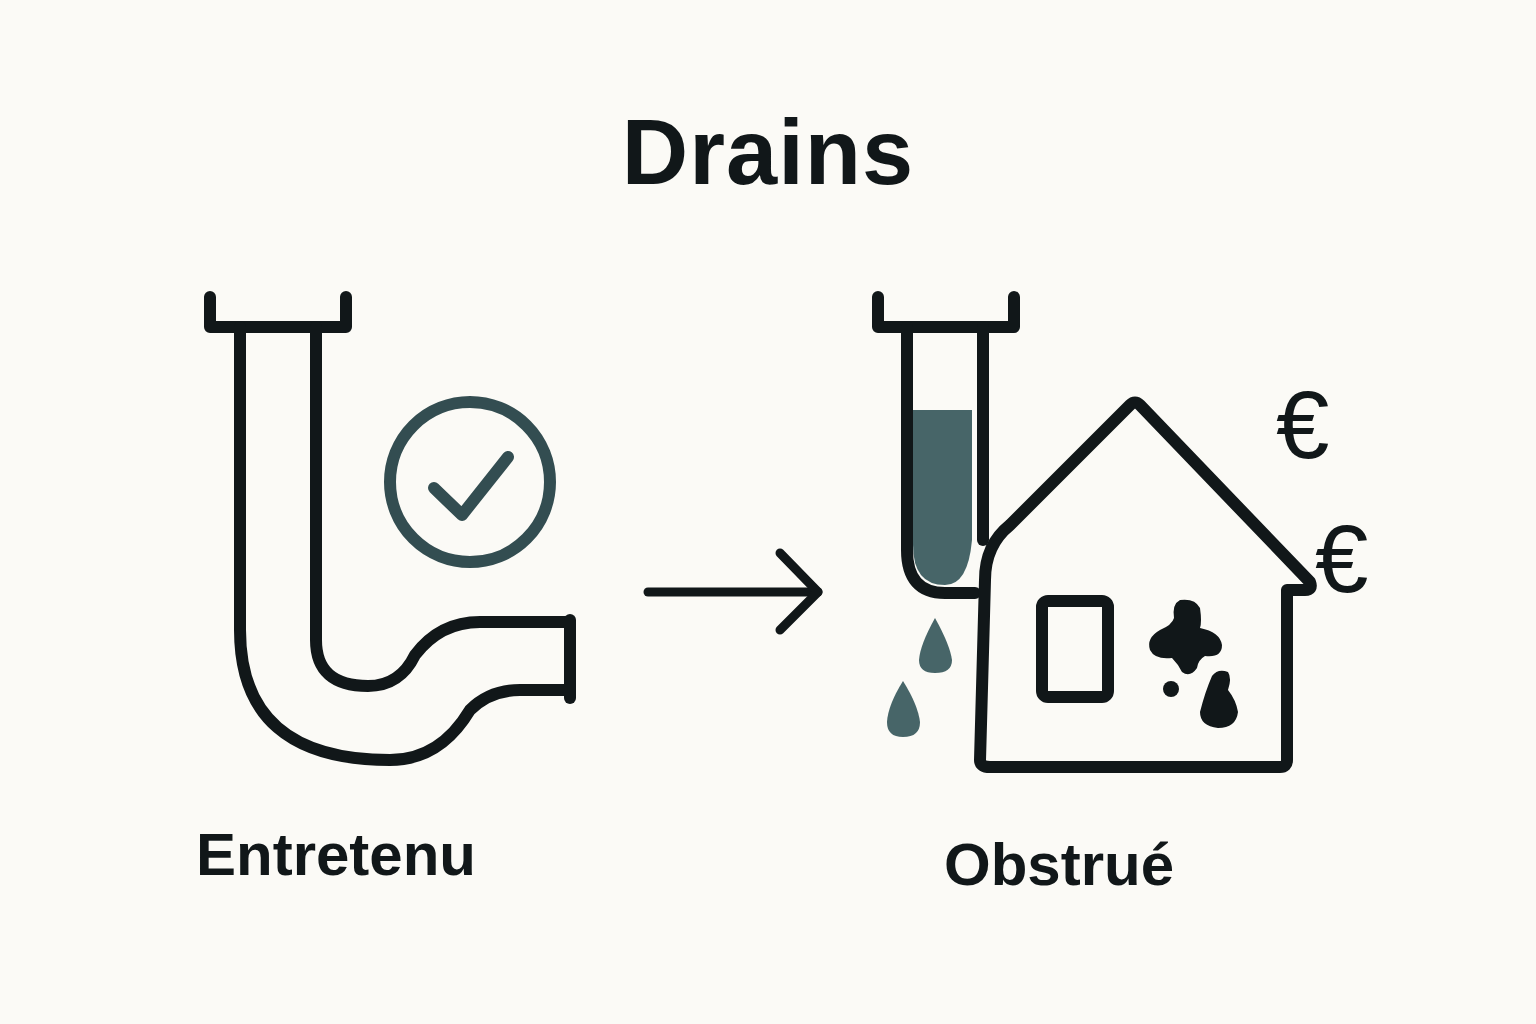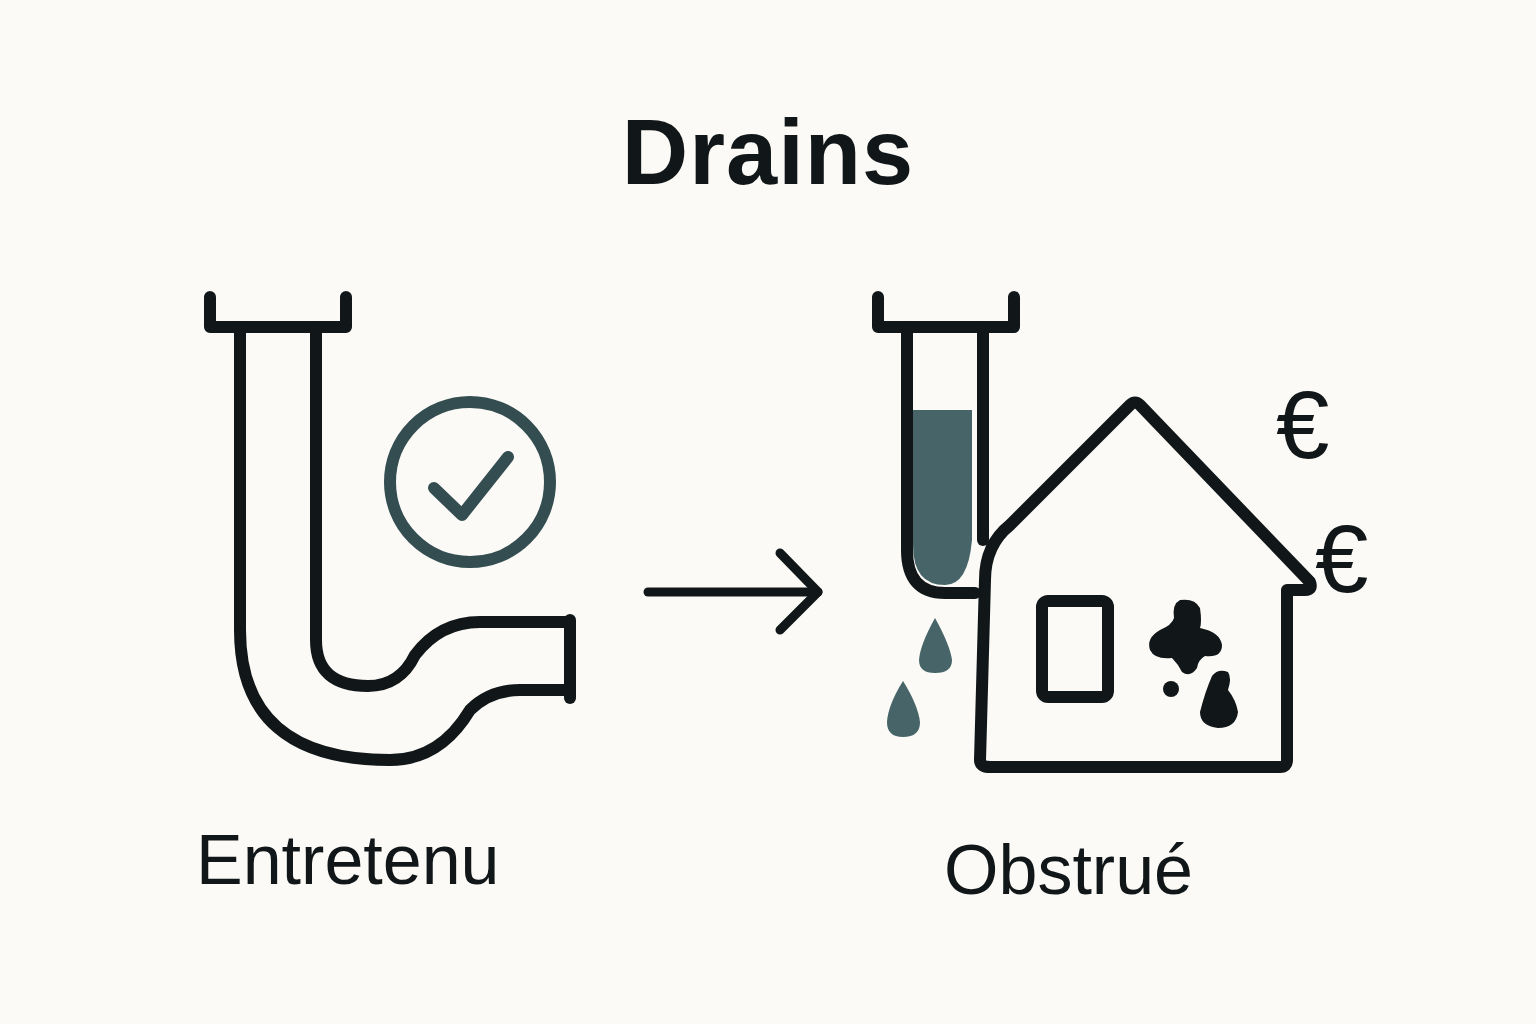--- a/index.html
+++ b/index.html
@@ -9,21 +9,21 @@
       position: relative;
       overflow: hidden;
       font-family: "Liberation Sans", "DejaVu Sans", sans-serif;
       color: #111719;
     }
     .title {
       position: absolute; left: 0; width: 1536px; top: 100px;
       text-align: center; font-size: 92px; font-weight: bold; letter-spacing: 1px;
     }
     .label {
-      position: absolute; top: 820px; font-size: 70px; font-weight: normal;
+      position: absolute; top: 820px; font-size: 60px; font-weight: bold;
     }
     #lbl-left { left: 196px; }
     #lbl-right { left: 944px; margin-top: 10px; }
     svg.art { position: absolute; left: 0; top: 0; }
   </style>
 </head>
 <body>
 
 <div class="title">Drains</div>
 

